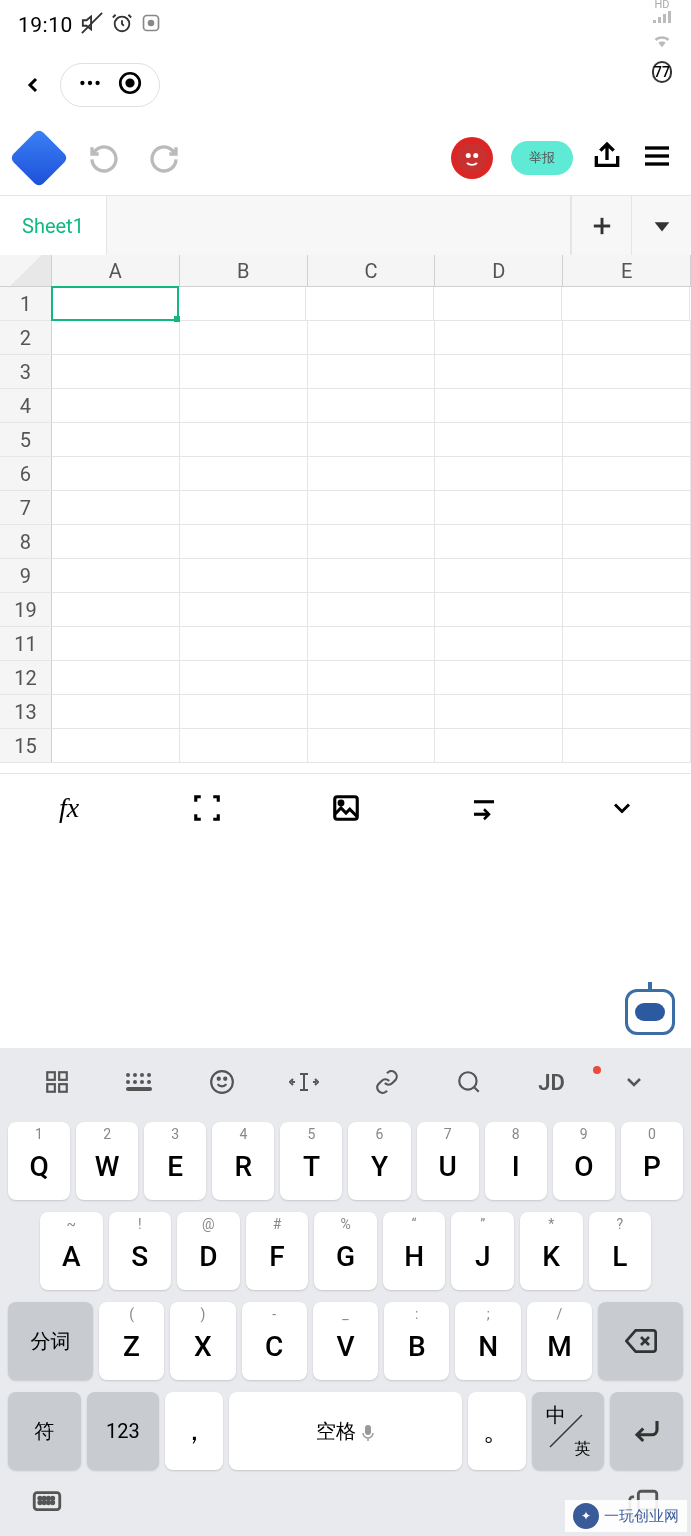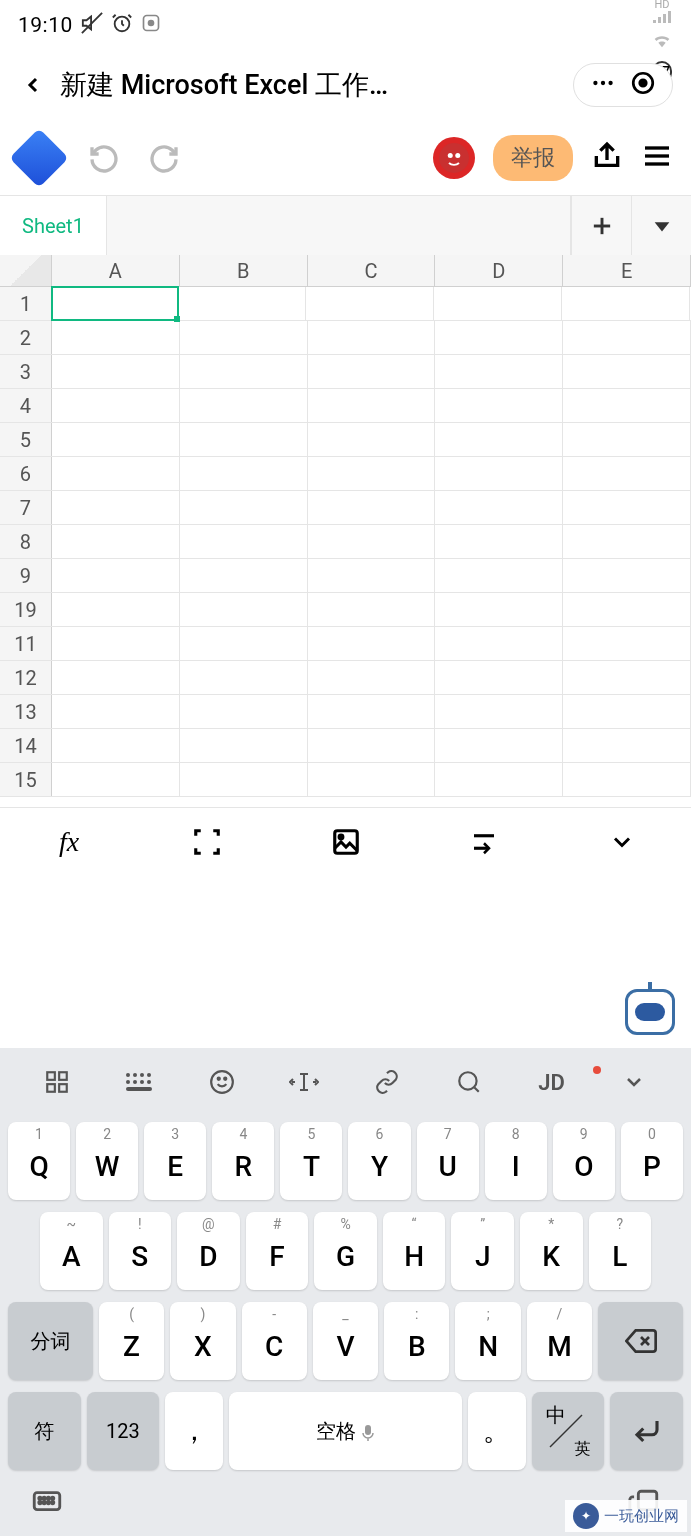--- a/index.html
+++ b/index.html
@@ -19,21 +19,21 @@
 .title-actions { display: flex; align-items: center; gap: 10px; }
 .pill { background: #fff; border: 1px solid #e0e0e0; border-radius: 24px; height: 44px; padding: 0 16px; display: flex; align-items: center; gap: 14px; }
 
 
 .toolbar { height: 75px; display: flex; align-items: center; padding: 0 18px; gap: 28px; }
 .toolbar-group { display: flex; align-items: center; gap: 28px; }
 .toolbar-right { margin-left: auto; display: flex; align-items: center; gap: 18px; }
 .app-logo { width: 42px; height: 42px; background: linear-gradient(135deg, #3b82f6, #1d4ed8); transform: rotate(45deg); border-radius: 6px; }
 .undo-redo { width: 32px; height: 32px; color: #bbb; }
 .avatar { width: 42px; height: 42px; border-radius: 50%; background: #dc2626; display: flex; align-items: center; justify-content: center; overflow: hidden; }
-.report-btn { background: #fdba74; border-radius: 20px; padding: 8px 18px; font-size: 22px; color: #555; }
+.report-btn { background: #5eead4; border-radius: 20px; padding: 8px 18px; font-size: 13px; color: #555; }
 
 
 .sheet-tabs { height: 60px; display: flex; align-items: stretch; border-top: 1px solid #e5e5e5; }
 .sheet-tab { padding: 0 22px; display: flex; align-items: center; font-size: 20px; color: #10b981; border-right: 1px solid #e5e5e5; background: #fff; }
 .sheet-tab.inactive { background: #f7f7f7; flex: 1; }
 .sheet-action { width: 60px; display: flex; align-items: center; justify-content: center; border-left: 1px solid #e5e5e5; background: #f7f7f7; font-size: 28px; }
 
 
 .spreadsheet { background: #fff; }
 .header-row { display: flex; height: 32px; border-bottom: 1px solid #d0d0d0; }
@@ -114,21 +114,20 @@
     <span class="battery">77</span>
   </div>
 </div>
 
 <div class="title-bar">
   <div class="back-btn">
     <svg width="24" height="24" viewBox="0 0 24 24" fill="none" stroke="#000" stroke-width="3">
         <polyline points="15 18 9 12 15 6"></polyline>
       </svg>
   </div>
-  <div class="title">新建 Microsoft Excel 工作…</div>
   <div class="title-actions">
     <div class="pill">
       <span><svg width="26" height="26" viewBox="0 0 24 24" fill="#000">
             <circle cx="5" cy="12" r="2"></circle>
             <circle cx="12" cy="12" r="2"></circle>
             <circle cx="19" cy="12" r="2"></circle>
           </svg></span>
       <span><svg width="26" height="26" viewBox="0 0 24 24" fill="none" stroke="#000" stroke-width="2.5">
             <circle cx="12" cy="12" r="9"></circle>
             <circle cx="12" cy="12" r="3" fill="#000"></circle>
@@ -293,28 +292,20 @@
     </div>
   <div class="data-row">
       <div class="row-header">13</div>
       <div class="cell"></div>
       <div class="cell"></div>
       <div class="cell"></div>
       <div class="cell"></div>
       <div class="cell"></div>
     </div>
   <div class="data-row">
-      <div class="row-header">14</div>
-      <div class="cell"></div>
-      <div class="cell"></div>
-      <div class="cell"></div>
-      <div class="cell"></div>
-      <div class="cell"></div>
-    </div>
-  <div class="data-row">
       <div class="row-header">15</div>
       <div class="cell"></div>
       <div class="cell"></div>
       <div class="cell"></div>
       <div class="cell"></div>
       <div class="cell"></div>
     </div>
 </div>
 
 <div class="formula-bar">

